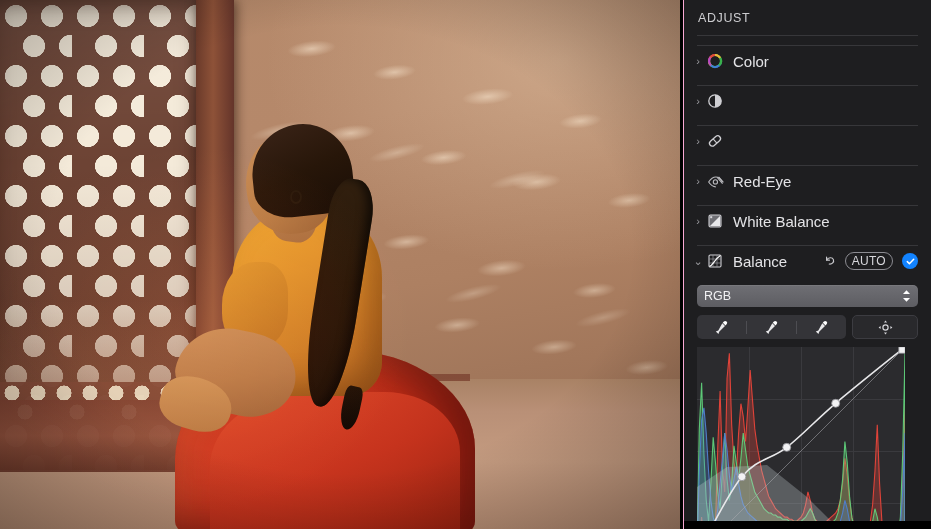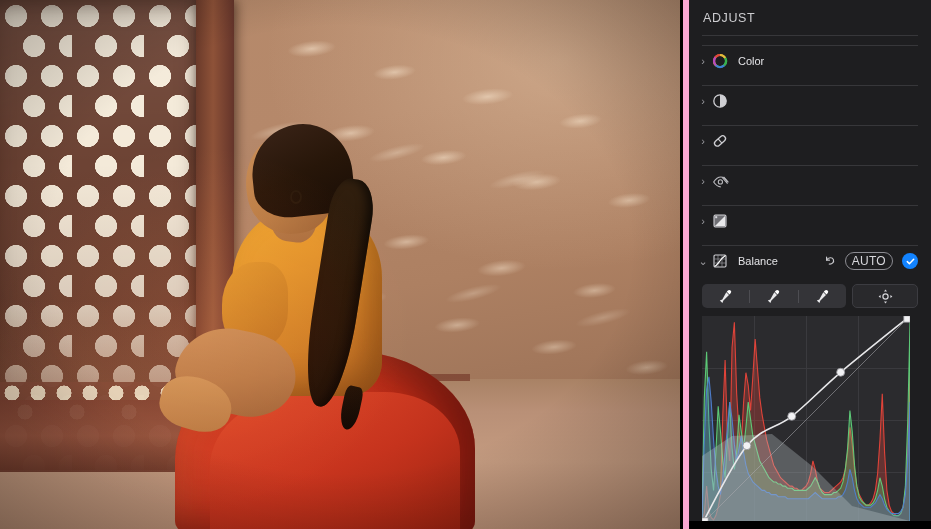--- a/index.html
+++ b/index.html
@@ -203,42 +203,42 @@
   }
   .viewer-edge-r {
     position:absolute; right:0; top:0; width:3px; height:529px; background:#000;
   }
 
   
   .inspector {
     flex:1 1 auto;
     background:#1e1e20;
     position:relative;
-    border-left:6px solid #f9a8d4;
+    border-left:1px solid #f9a8d4;
     overflow:hidden;
   }
   .panel-title {
     font-size:12.5px; letter-spacing:.6px; color:#cdcdd0;
     padding:11px 0 0 14px; font-weight:400;
   }
   .hr { height:1px; background:#37373a; margin:10px 13px 0 13px; }
   .hr.tight { margin-top:9px; }
 
   .row {
     display:flex; align-items:center; height:30px; padding:0 13px 0 6px; position:relative;
   }
   .chev {
     width:16px; flex:0 0 16px; color:#9a9a9e; font-size:11px; text-align:center; line-height:1;
     user-select:none;
   }
   .row-icon {
     width:18px; height:18px; flex:0 0 18px; margin-right:9px;
     display:flex; align-items:center; justify-content:center;
   }
-  .row-label { font-size:11px; color:#e3e3e6; flex:1 1 auto; }
+  .row-label { font-size:15px; color:#e3e3e6; flex:1 1 auto; }
   .row-actions { display:flex; align-items:center; gap:9px; }
 
   .revert { color:#c9c9cd; font-size:14px; line-height:1; }
   .auto-pill {
     border:1px solid #8c8c92; border-radius:9px; color:#d7d7db;
     font-size:12px; letter-spacing:.3px; padding:1.5px 6px 2px 6px; line-height:1;
   }
   .check {
     width:16px; height:16px; border-radius:50%; background:#1283ff;
     display:flex; align-items:center; justify-content:center;
@@ -379,32 +379,34 @@
       <span class="chev">›</span>
       <span class="row-icon">
         <svg width="17" height="17" viewBox="0 0 17 17">
           <path d="M1.6 9 C4 5.4 7 4 8.8 4 C11 4 13.6 5.6 15.4 9" fill="none" stroke="#b9b9bd" stroke-width="1.2"></path>
           <path d="M1.6 9 C4 12.4 7 13.8 8.8 13.8" fill="none" stroke="#b9b9bd" stroke-width="1.2"></path>
           <circle cx="8.4" cy="8.9" r="2.1" fill="none" stroke="#b9b9bd" stroke-width="1.1"></circle>
           <line x1="10.2" y1="4.4" x2="15.6" y2="10.6" stroke="#b9b9bd" stroke-width="1.1"></line>
           <line x1="11.6" y1="3.8" x2="16.4" y2="9.4" stroke="#b9b9bd" stroke-width="1.1"></line>
         </svg>
       </span>
+      <span class="row-label">Red-Eye</span>
     </div>
     <div class="hr tight"></div>
 
     <div class="row">
       <span class="chev">›</span>
       <span class="row-icon">
         <svg width="16" height="16" viewBox="0 0 16 16">
           <rect x="2" y="2" width="12" height="12" rx="1.4" fill="#6e6e73" stroke="#cfcfd3" stroke-width="1.1"></rect>
           <path d="M3 13 L13 3 L13 13 Z" fill="#e8e8ea"></path>
           <rect x="3.2" y="3.2" width="2" height="2" fill="#d8d8dc"></rect>
         </svg>
       </span>
+      <span class="row-label">White Balance</span>
     </div>
     <div class="hr tight"></div>
 
     <div class="row">
       <span class="chev">⌄</span>
       <span class="row-icon">
         <svg width="16" height="16" viewBox="0 0 16 16">
           <rect x="2" y="2" width="12" height="12" rx="1.2" fill="none" stroke="#cfcfd3" stroke-width="1.1"></rect>
           <line x1="6" y1="2" x2="6" y2="14" stroke="#9a9a9e" stroke-width=".7"></line>
           <line x1="10" y1="2" x2="10" y2="14" stroke="#9a9a9e" stroke-width=".7"></line>
@@ -423,20 +425,29 @@
         </span>
         <span class="auto-pill">AUTO</span>
         <span class="check">
           <svg width="11" height="11" viewBox="0 0 11 11">
             <path d="M2.3 5.6 L4.4 7.7 L8.7 3.3" fill="none" stroke="#fff" stroke-width="1.5" stroke-linecap="round" stroke-linejoin="round"></path>
           </svg>
         </span>
       </span>
     </div>
 
+    <div class="select">
+      <span class="select-label">RGB</span>
+      <span class="stepper">
+        <svg width="9" height="14" viewBox="0 0 9 14">
+          <path d="M4.5 1.2 L8 5 L1 5 Z" fill="#ffffff"></path>
+          <path d="M4.5 12.8 L8 9 L1 9 Z" fill="#ffffff"></path>
+        </svg>
+      </span>
+    </div>
 
     <div class="tools">
       <div class="tool-group">
         <div class="tool-btn">
           <svg width="17" height="17" viewBox="0 0 17 17">
             <path d="M13.6 2.6 a1.9 1.9 0 0 1 0 2.7 l-1.1 1.1 -2.7 -2.7 1.1 -1.1 a1.9 1.9 0 0 1 2.7 0 Z" fill="#ffffff"></path>
             <path d="M9.3 4.3 l2.7 2.7 -5.6 5.6 -1 2.5 -1.3 -1.3 -1.3 -1.3 2.5 -1 Z" fill="#e8e8ea"></path>
           </svg>
         </div>
         <div class="tool-sep"></div>

